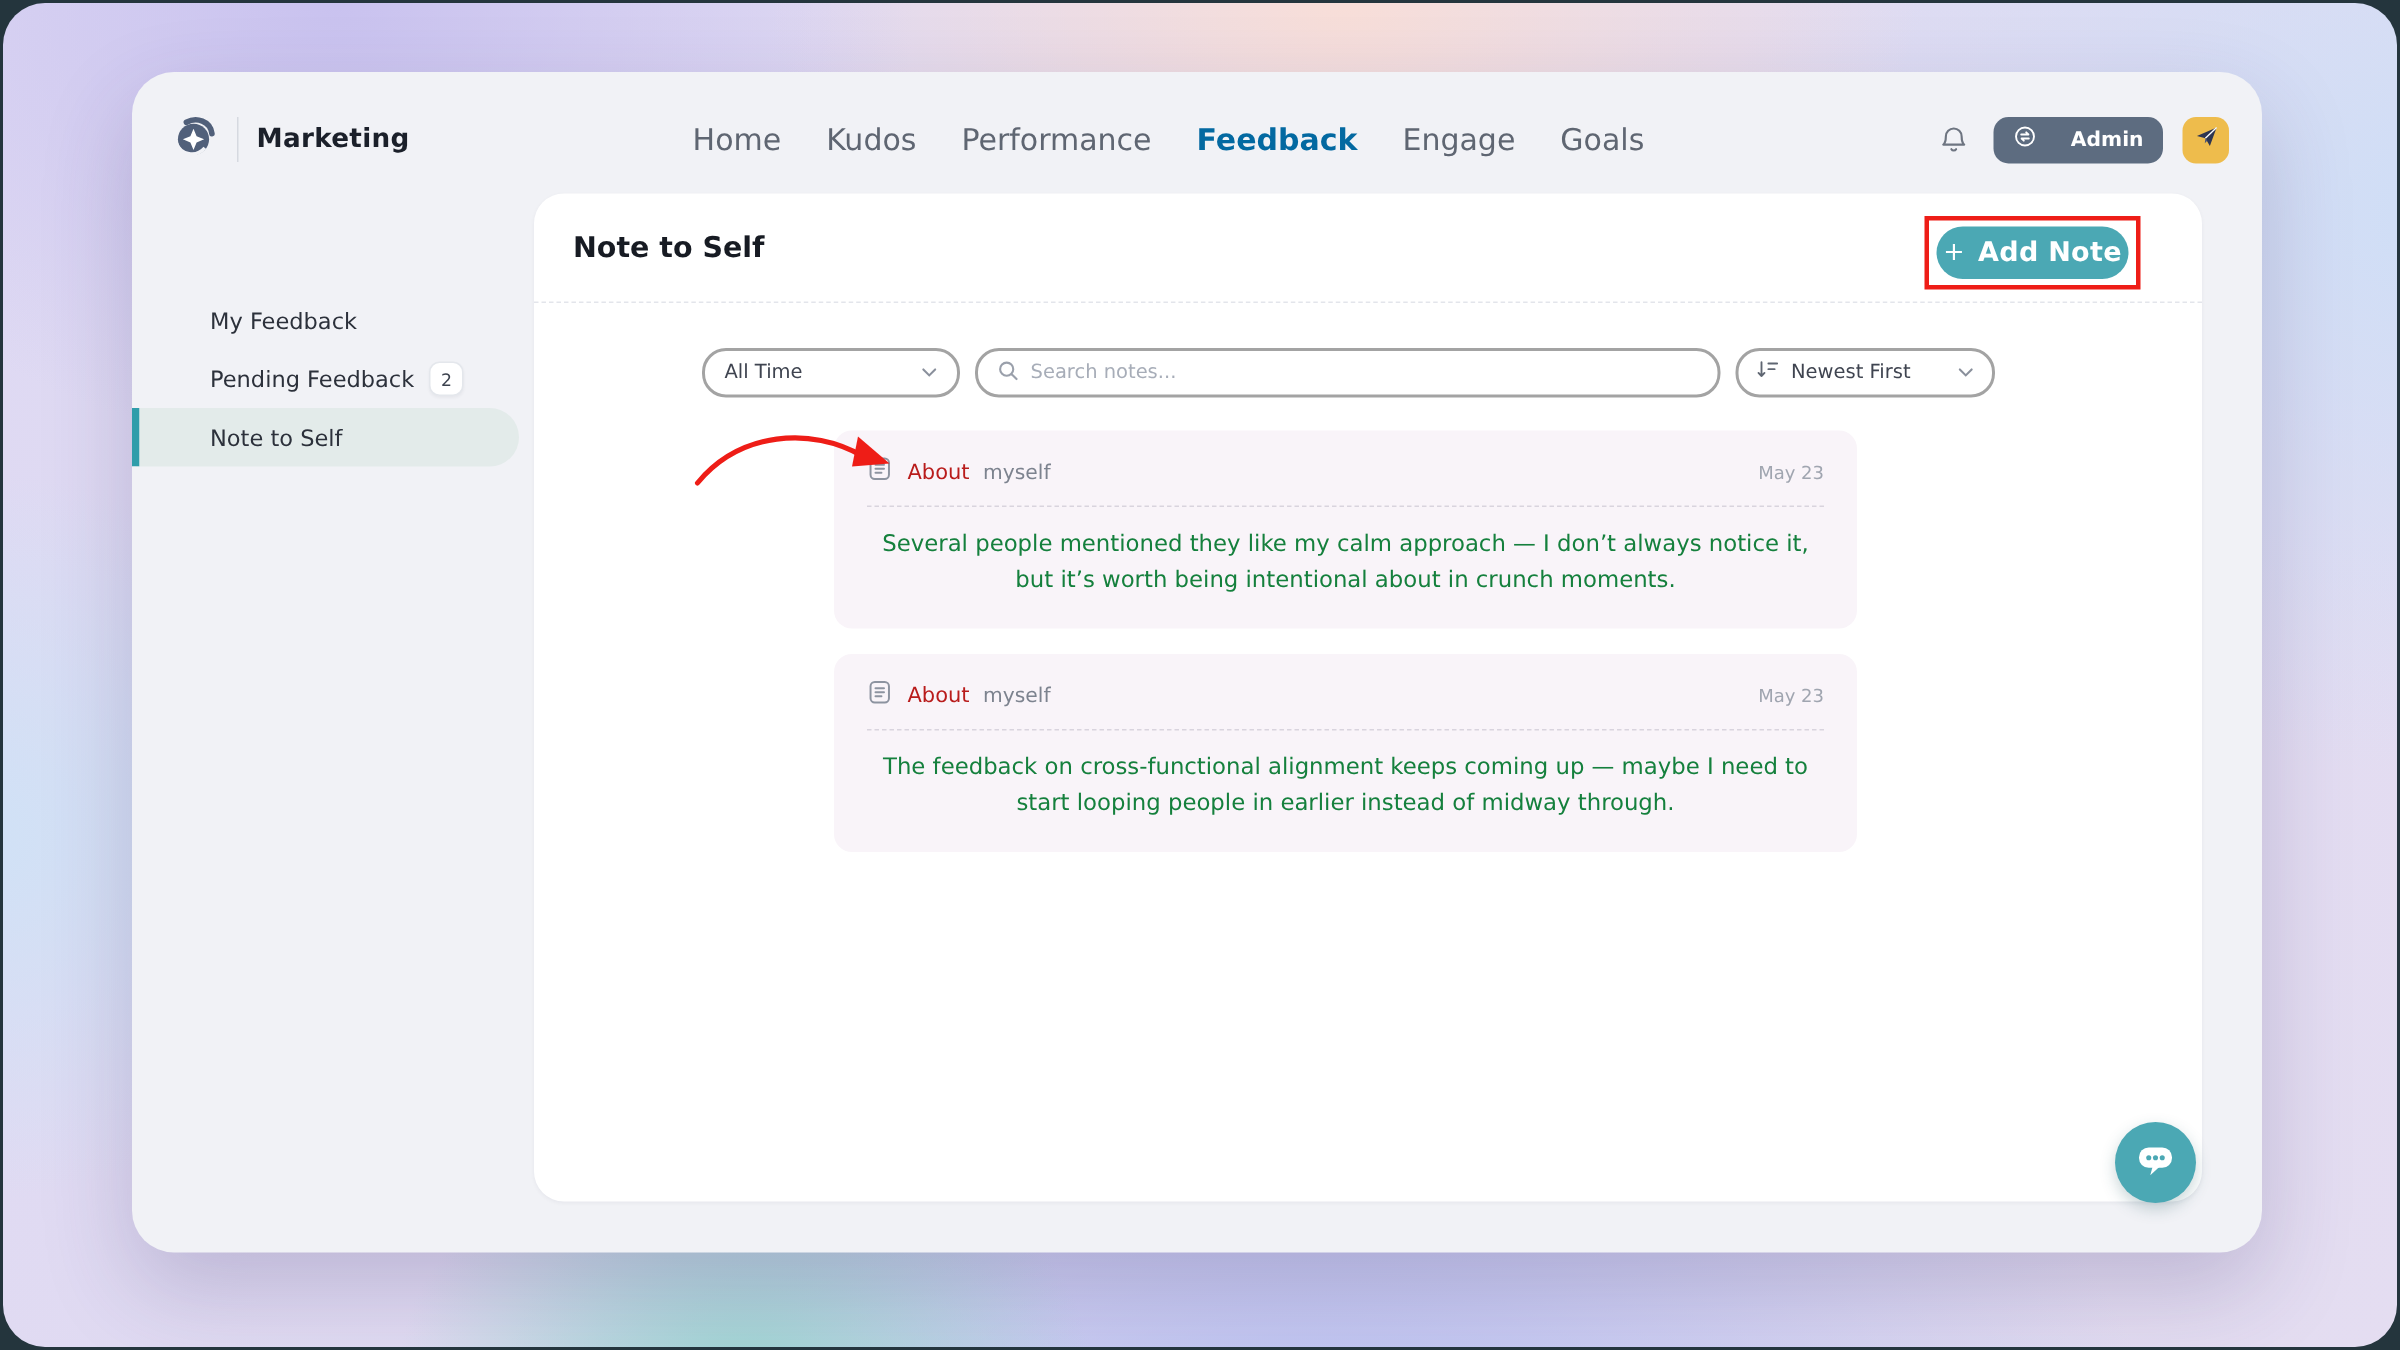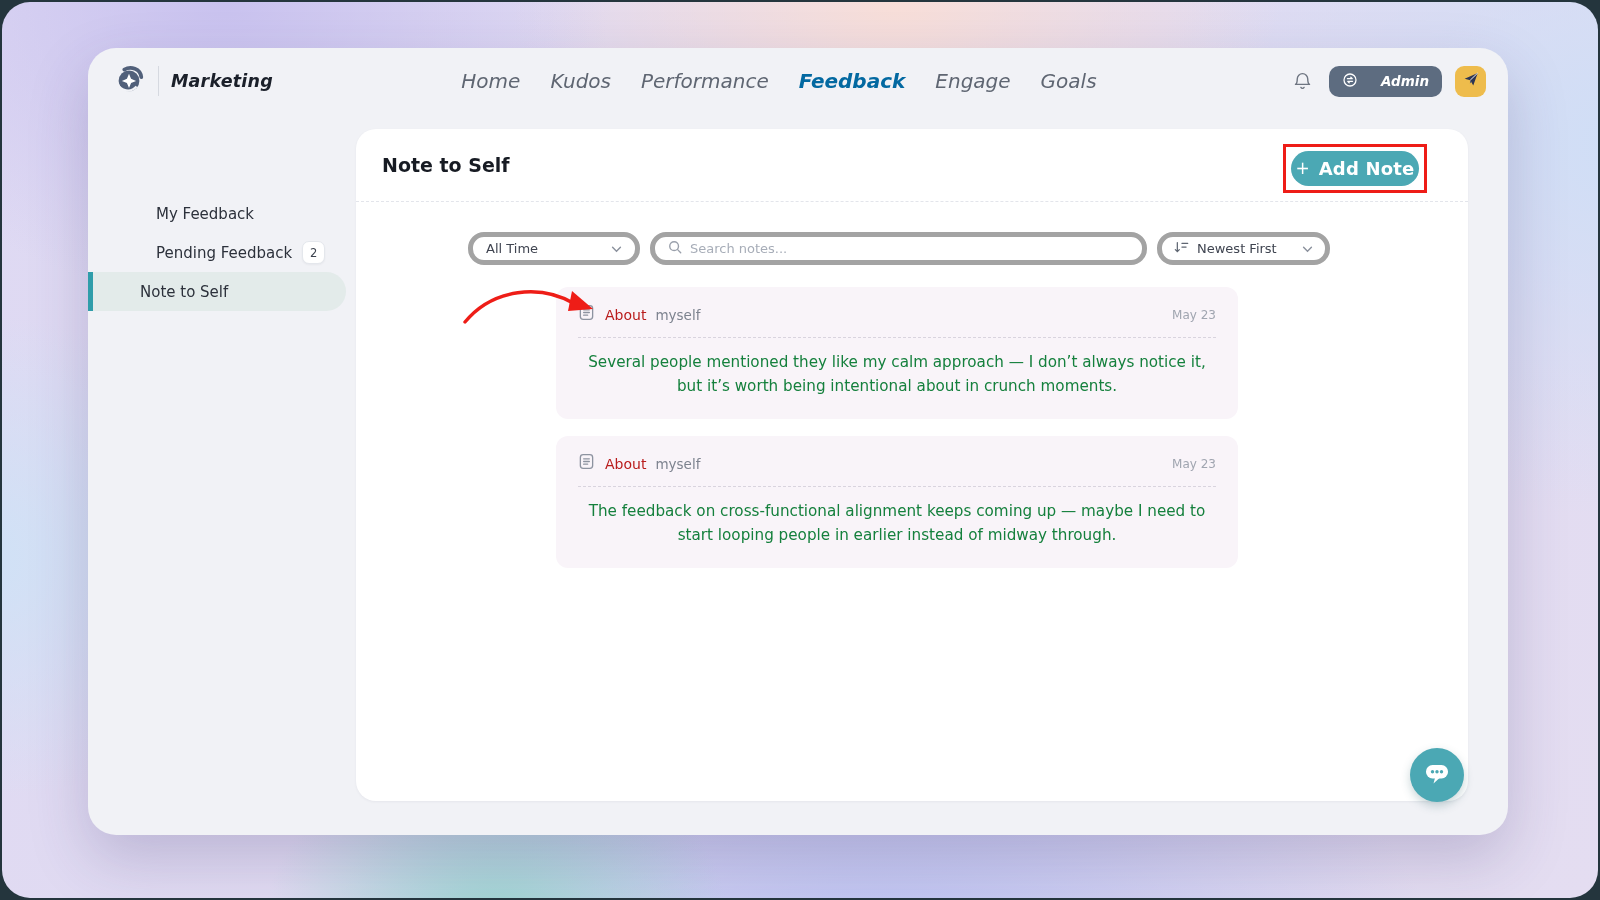--- a/index.html
+++ b/index.html
@@ -19,38 +19,38 @@
   }
 
   
   .app-window {
     position:absolute; left:86px; top:46px; width:1420px; height:787px;
     background:#f1f2f6; border-radius:28px;
     box-shadow:0 24px 60px rgba(60,50,110,.22);
   }
 
   
-  .topbar { position:absolute; left:0; top:0; width:100%; height:66px;font-style:italic; }
+  .topbar { position:absolute; left:0; top:12px; width:100%; height:66px; }
   .brand { position:absolute; left:24px; top:0; height:66px; display:flex; align-items:center; gap:12px; }
   .brand-divider { width:1px; height:30px; background:#d6d9e0; }
   .brand-title { font-size:17.5px; font-weight:bold; color:#1b202a; letter-spacing:.2px; }
 
   .nav { position:absolute; left:50%; transform:translateX(-53%); top:0; height:66px; display:flex; align-items:center; gap:30px; }
   .nav-item { font-size:20px; color:#5f6672; cursor:pointer; white-space:nowrap; }
   .nav-item.active { color:#0369a1; font-weight:bold; }
 
   .top-right { position:absolute; right:22px; top:0; height:66px; display:flex; align-items:center; gap:13px; }
   .bell-btn { width:26px; height:26px; display:flex; align-items:center; justify-content:center; cursor:pointer; }
   .admin-btn { height:31px; display:flex; align-items:center; gap:23px; padding:0 13px;
     background:#5d6c80; border-radius:10px; color:#fff; font-size:13.5px; font-weight:bold; cursor:pointer; }
   .plane-btn { width:31px; height:31px; border-radius:9px; background:#eebc4c; display:flex; align-items:center; justify-content:center; cursor:pointer; }
 
   
   .sidebar { position:absolute; left:0; top:146px; width:258px; }
-  .side-item { height:39px; display:flex; align-items:center; padding-left:68px; font-size:15px; color:#2c313b; cursor:pointer; }
+  .side-item { height:39px; display:flex; align-items:center; padding-left:52px; font-size:15px; color:#2c313b; cursor:pointer; }
   .side-item .badge { margin-left:10px; min-width:23px; height:23px; padding:0 6px; background:#fff;
     border:1px solid #e4e7ec; border-radius:7px; font-size:11.5px; color:#3c424e;
     display:flex; align-items:center; justify-content:center; box-shadow:0 1px 2px rgba(30,30,60,.05); }
   .side-item.active { background:#e3ebea; border-left:5px solid #2f9daa; border-radius:0 20px 20px 0; padding-left:47px; }
 
   
   .panel { position:absolute; left:268px; top:81px; width:1112px; height:672px;
     background:#fff; border-radius:20px; box-shadow:0 1px 3px rgba(25,25,55,.05); }
   .panel-header { position:relative; height:73px; border-bottom:1px dashed #e3e5eb; }
   .panel-title { position:absolute; left:26px; top:50%; transform:translateY(-50%);
@@ -59,21 +59,21 @@
   .annotation-box { position:absolute; left:927px; top:15px; width:144px; height:49px;
     border:3px solid #ee1d17; display:flex; align-items:center; justify-content:center; }
   .add-note-btn { width:128px; height:35px; background:#4ba8b4; border-radius:18px; border:none;
     display:flex; align-items:center; justify-content:center; gap:9px; cursor:pointer;
     color:#fff; font-family:inherit; }
   .add-note-plus { font-size:17px; font-weight:normal; line-height:1; margin-top:-1px; }
   .add-note-label { font-size:18px; font-weight:bold; letter-spacing:.2px; }
 
   
   .filter-row { position:absolute; left:112px; top:103px; right:138px; height:33px; display:flex; gap:10px; }
-  .chip { background:#fff; border:5px solid #a3a3a3; border-radius:16px; height:33px;
+  .chip { background:#fff; border:2px solid #a3a3a3; border-radius:16px; height:33px;
     display:flex; align-items:center; font-size:13px; color:#3f4450; }
   .time-filter { width:172px; padding:0 13px; justify-content:space-between; cursor:pointer; }
   .search-box { flex:1; padding:0 13px; gap:8px; }
   .search-box input { border:none; outline:none; flex:1; font-family:inherit; font-size:13px; color:#ef4444; background:transparent; }
   .search-box input::placeholder { color:#a7adb8; }
   .sort-filter { width:173px; padding:0 12px; gap:8px; cursor:pointer; }
   .sort-filter .chev { margin-left:auto; }
 
   
   .cards { position:absolute; left:200px; top:158px; width:682px; display:flex; flex-direction:column; gap:17px; }

